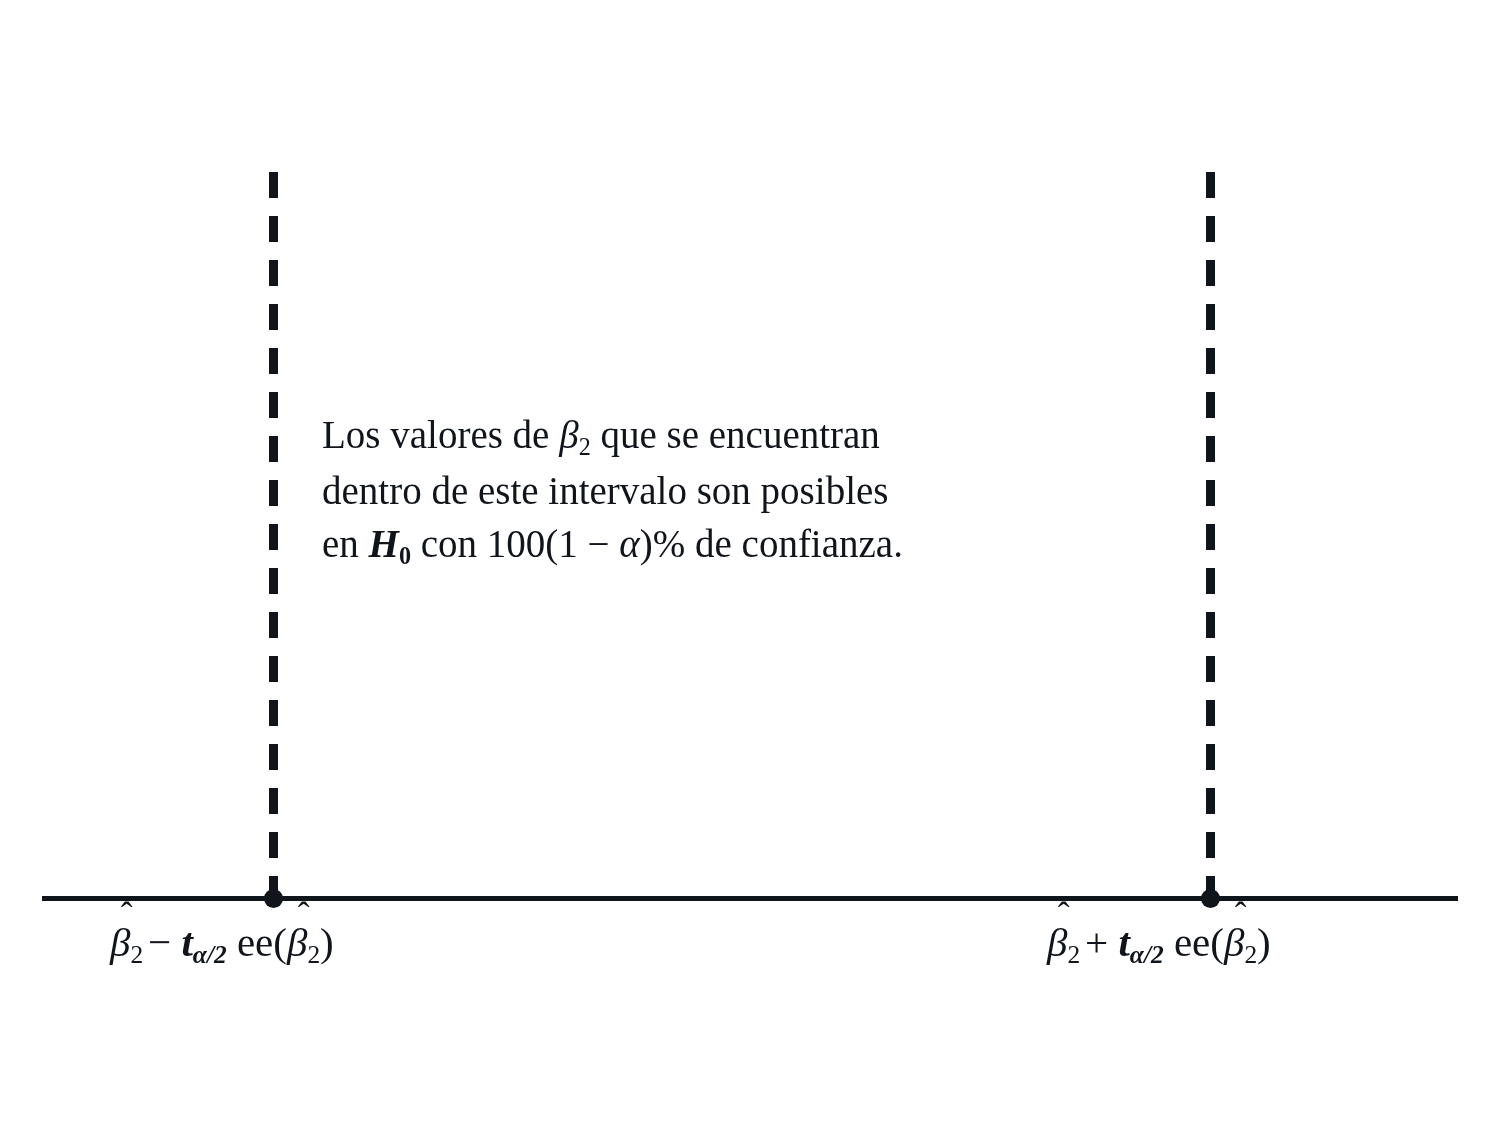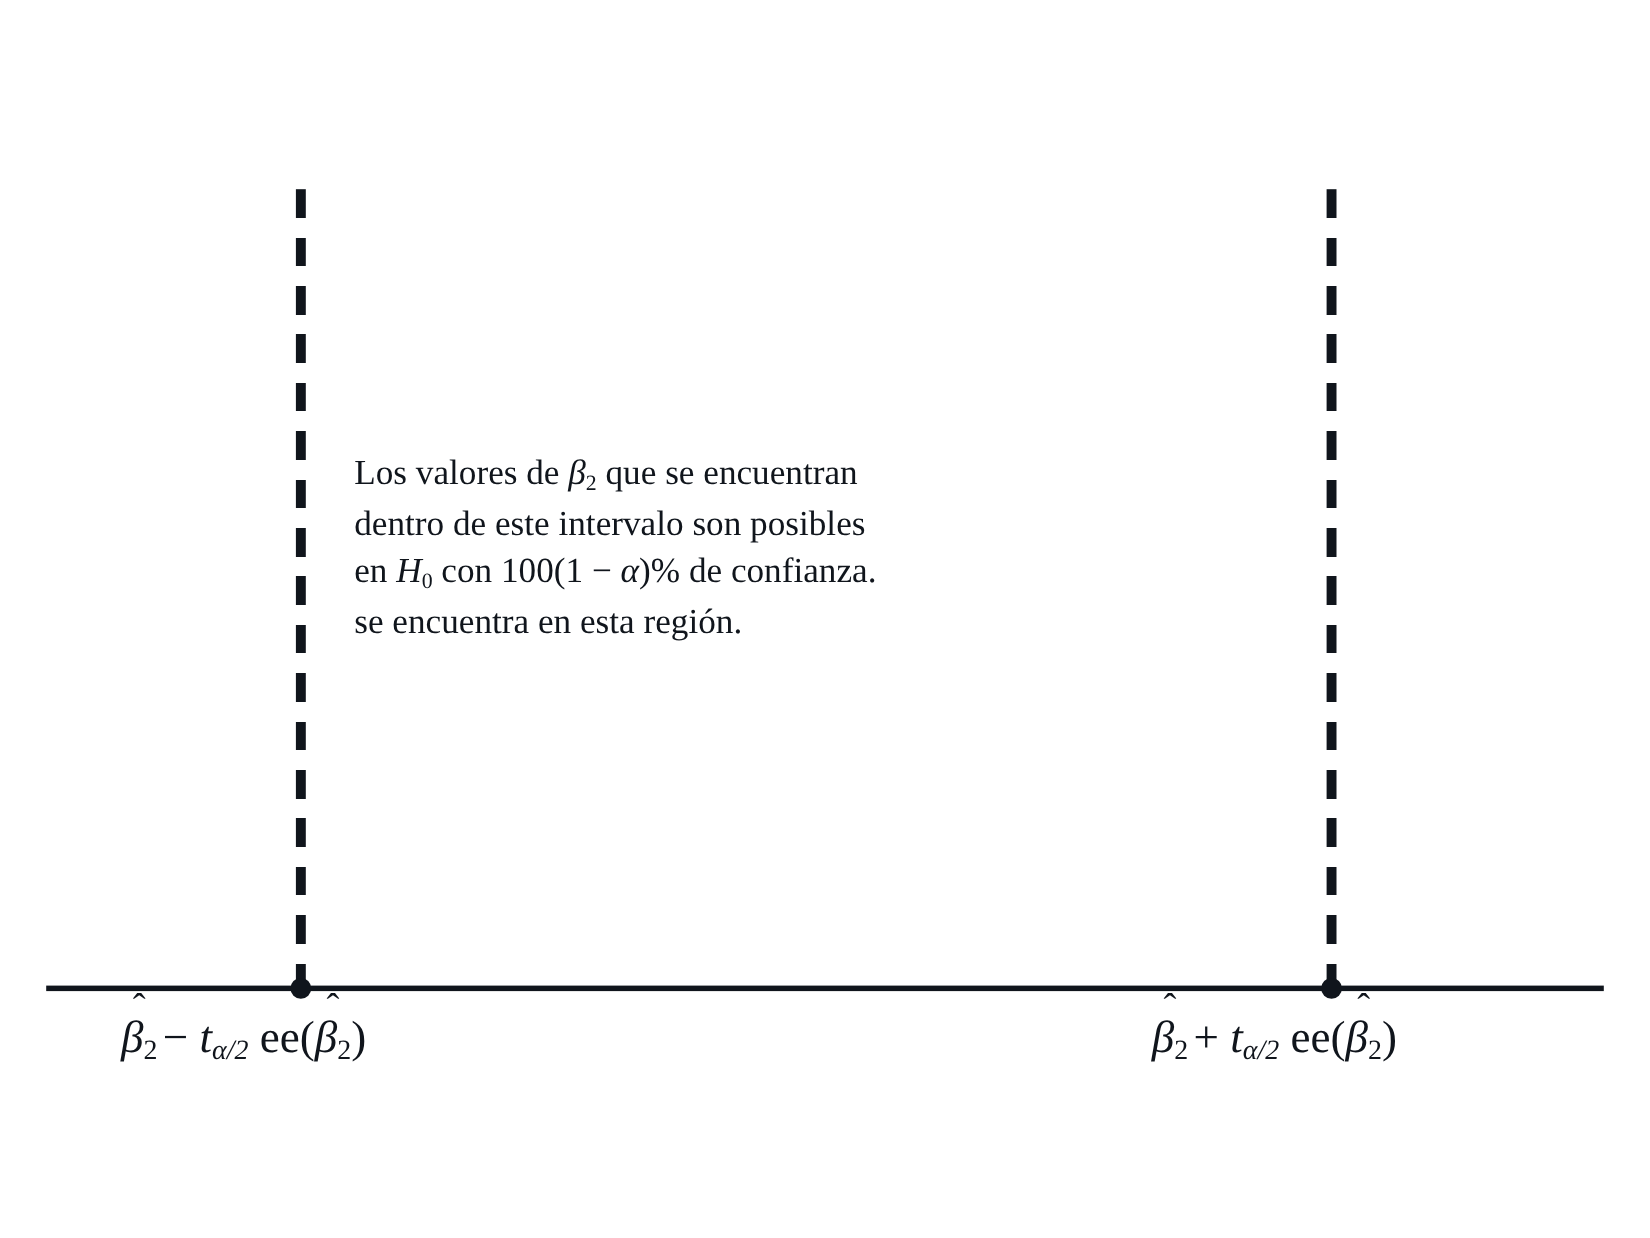--- a/index.html
+++ b/index.html
@@ -62,40 +62,40 @@
   }
   .dot.left  { left: 264px; }
   .dot.right { left: 1201px; }
 
   
   .annotation {
     position: absolute;
     left: 322px;
     top: 408px;
     width: 860px;
-    font-size: 32px;
+    font-size: 39px;
     line-height: 1.36;
     color: #10151c;
     font-family: "Liberation Serif", serif;
   }
   .annotation .line { white-space: nowrap; }
 
   
   .end-label {
     position: absolute;
     top: 918px;
     font-size: 41px;
     white-space: nowrap;
     color: #10151c;
   }
   .end-label.left  { left: 110px; }
   .end-label.right { left: 1047px; }
 
   
-  .mi { font-style: italic; }
+  .mi { font-style: italic; font-weight: bold; }
   .mhat {
     position: relative;
     display: inline-block;
     font-style: italic;
   }
   .mhat > .hat {
     position: absolute;
     left: 50%;
     top: -0.56em;
     transform: translateX(-50%);
@@ -128,23 +128,20 @@
   <div class="annotation">
     <div class="line">
       Los valores de <span class="mhat"><span class="greek">β</span><sub>2</sub></span> que se encuentran
     </div>
     <div class="line">
       dentro de este intervalo son posibles
     </div>
     <div class="line">
       en <span class="mi">H<sub>0</sub></span> con 100(1 − <span class="greek">α</span>)% de confianza.
     </div>
-    <div class="line">
-      se encuentra en esta región.
-    </div>
   </div>
 
   <div class="end-label left">
     <span class="mhat"><span class="hat">ˆ</span><span class="greek">β</span><sub>2</sub></span><span class="nbsp-thin"></span>−
     <span class="mi">t</span><sub class="mi"><span class="greek">α</span>/2</sub>
     ee(<span class="mhat"><span class="hat">ˆ</span><span class="greek">β</span><sub>2</sub></span>)
   </div>
 
   <div class="end-label right">
     <span class="mhat"><span class="hat">ˆ</span><span class="greek">β</span><sub>2</sub></span><span class="nbsp-thin"></span>+

